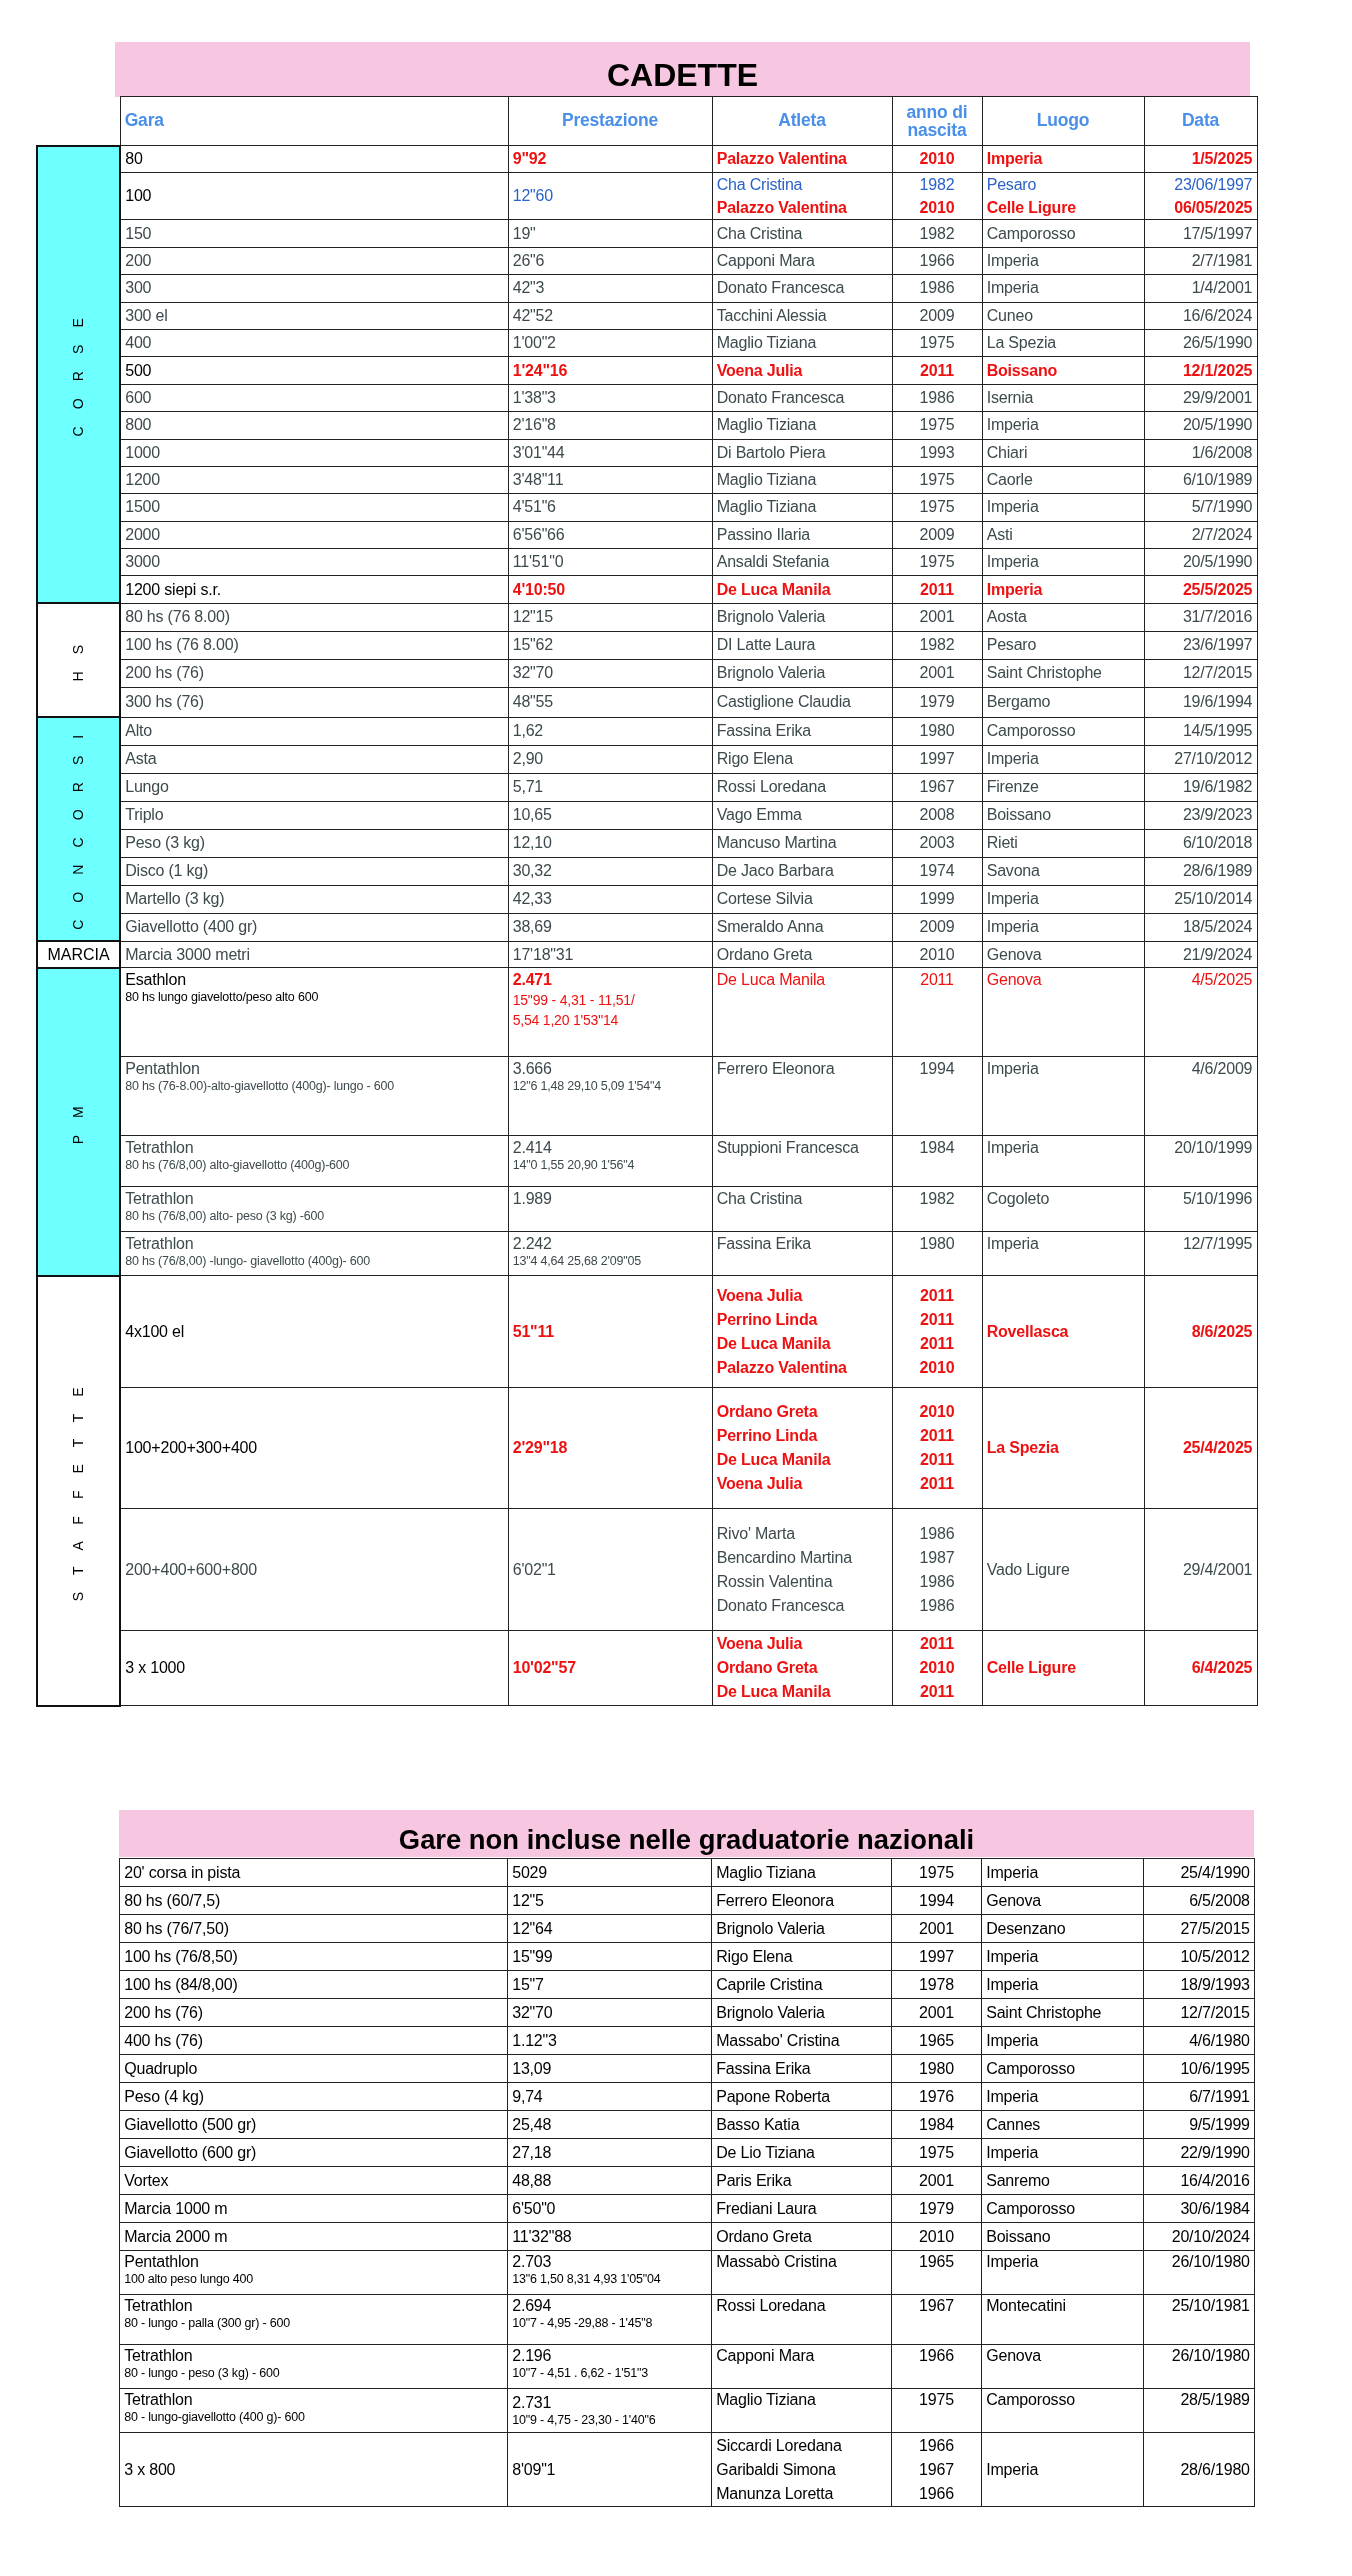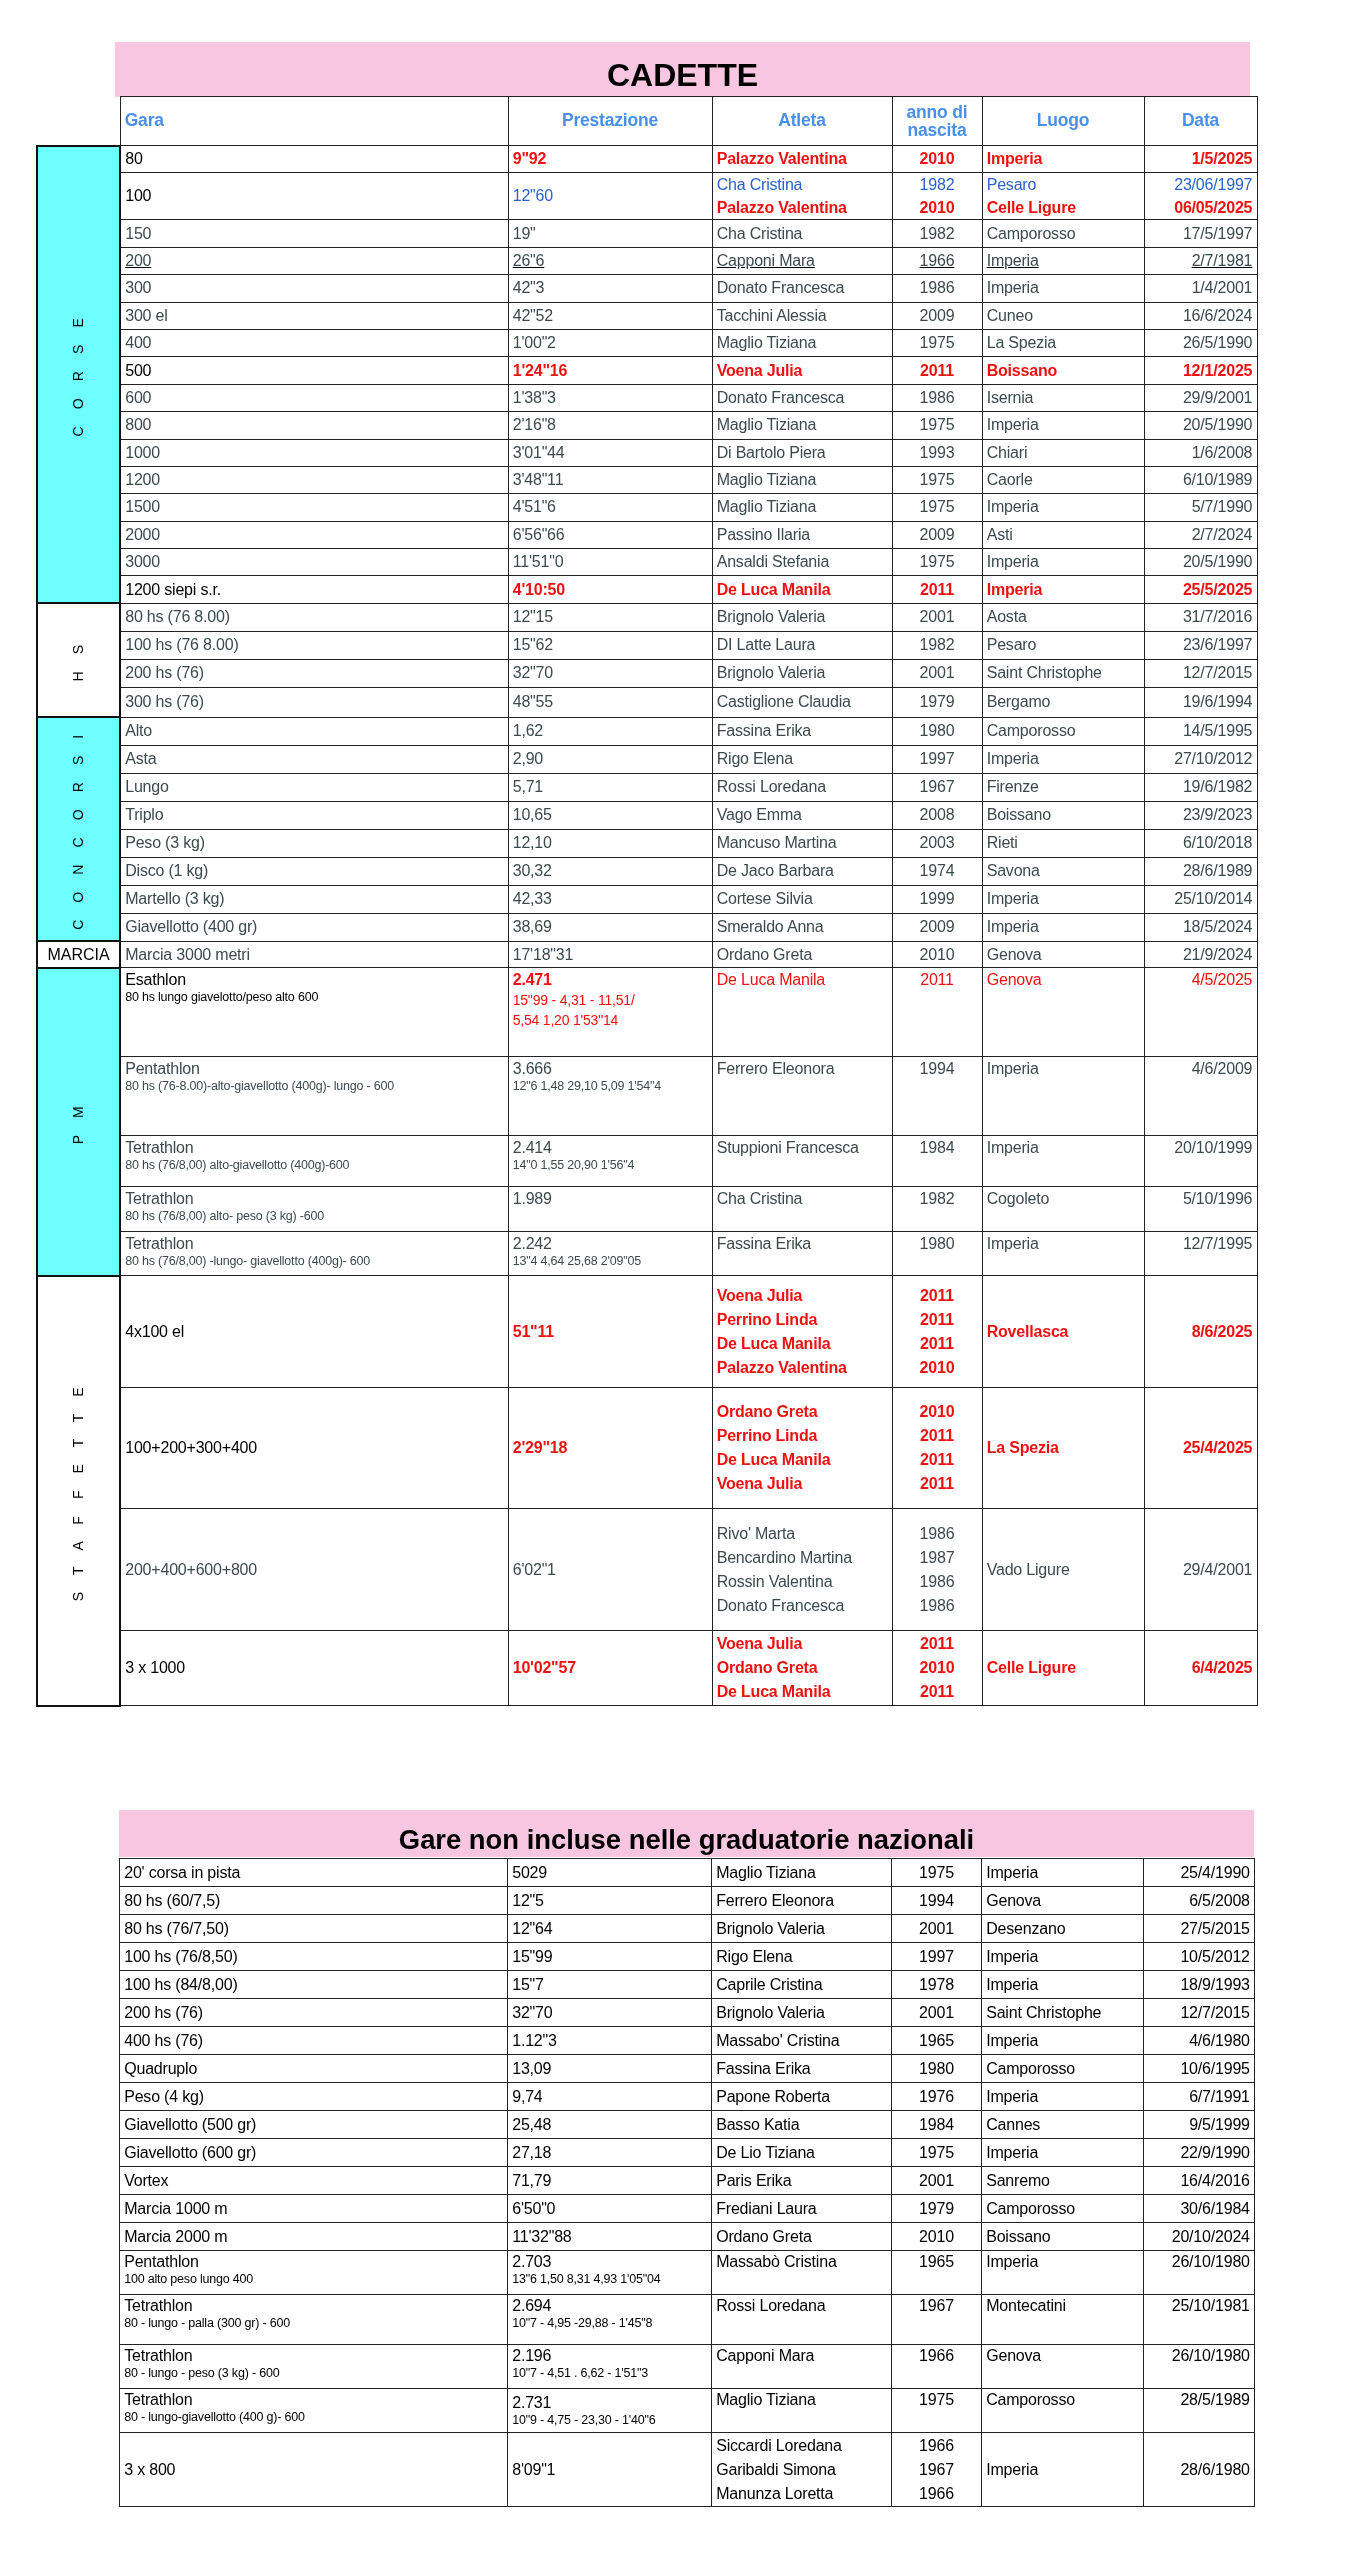--- a/index.html
+++ b/index.html
@@ -84,21 +84,21 @@
         </td>
       </tr>
       <tr style="height: 27.4px;">
         <td>150</td>
         <td>19"</td>
         <td>Cha Cristina</td>
         <td class="year ">1982</td>
         <td>Camporosso</td>
         <td class="date ">17/5/1997</td>
       </tr>
-      <tr style="height: 27.4px; text-decoration: underline;">
+      <tr style="height: 27.4px;">
         <td>200</td>
         <td>26"6</td>
         <td>Capponi Mara</td>
         <td class="year ">1966</td>
         <td>Imperia</td>
         <td class="date ">2/7/1981</td>
       </tr>
       <tr style="height: 27.4px;">
         <td>300</td>
         <td>42"3</td>
@@ -524,21 +524,21 @@
       <tr style="height: 28px;">
         <td class="blk"><span>Giavellotto (600 gr)</span></td>
         <td class="blk"><span>27,18</span></td>
         <td class="blk">De Lio Tiziana</td>
         <td class="year blk">1975</td>
         <td class="blk">Imperia</td>
         <td class="date blk">22/9/1990</td>
       </tr>
       <tr style="height: 28px;">
         <td class="blk"><span>Vortex</span></td>
-        <td class="blk"><span>71,79</span></td>
+        <td class="blk"><span>48,88</span></td>
         <td class="blk">Paris Erika</td>
         <td class="year blk">2001</td>
         <td class="blk">Sanremo</td>
         <td class="date blk">16/4/2016</td>
       </tr>
       <tr style="height: 28px;">
         <td class="blk"><span>Marcia 1000 m</span></td>
         <td class="blk"><span>6'50"0</span></td>
         <td class="blk">Frediani Laura</td>
         <td class="year blk">1979</td>

